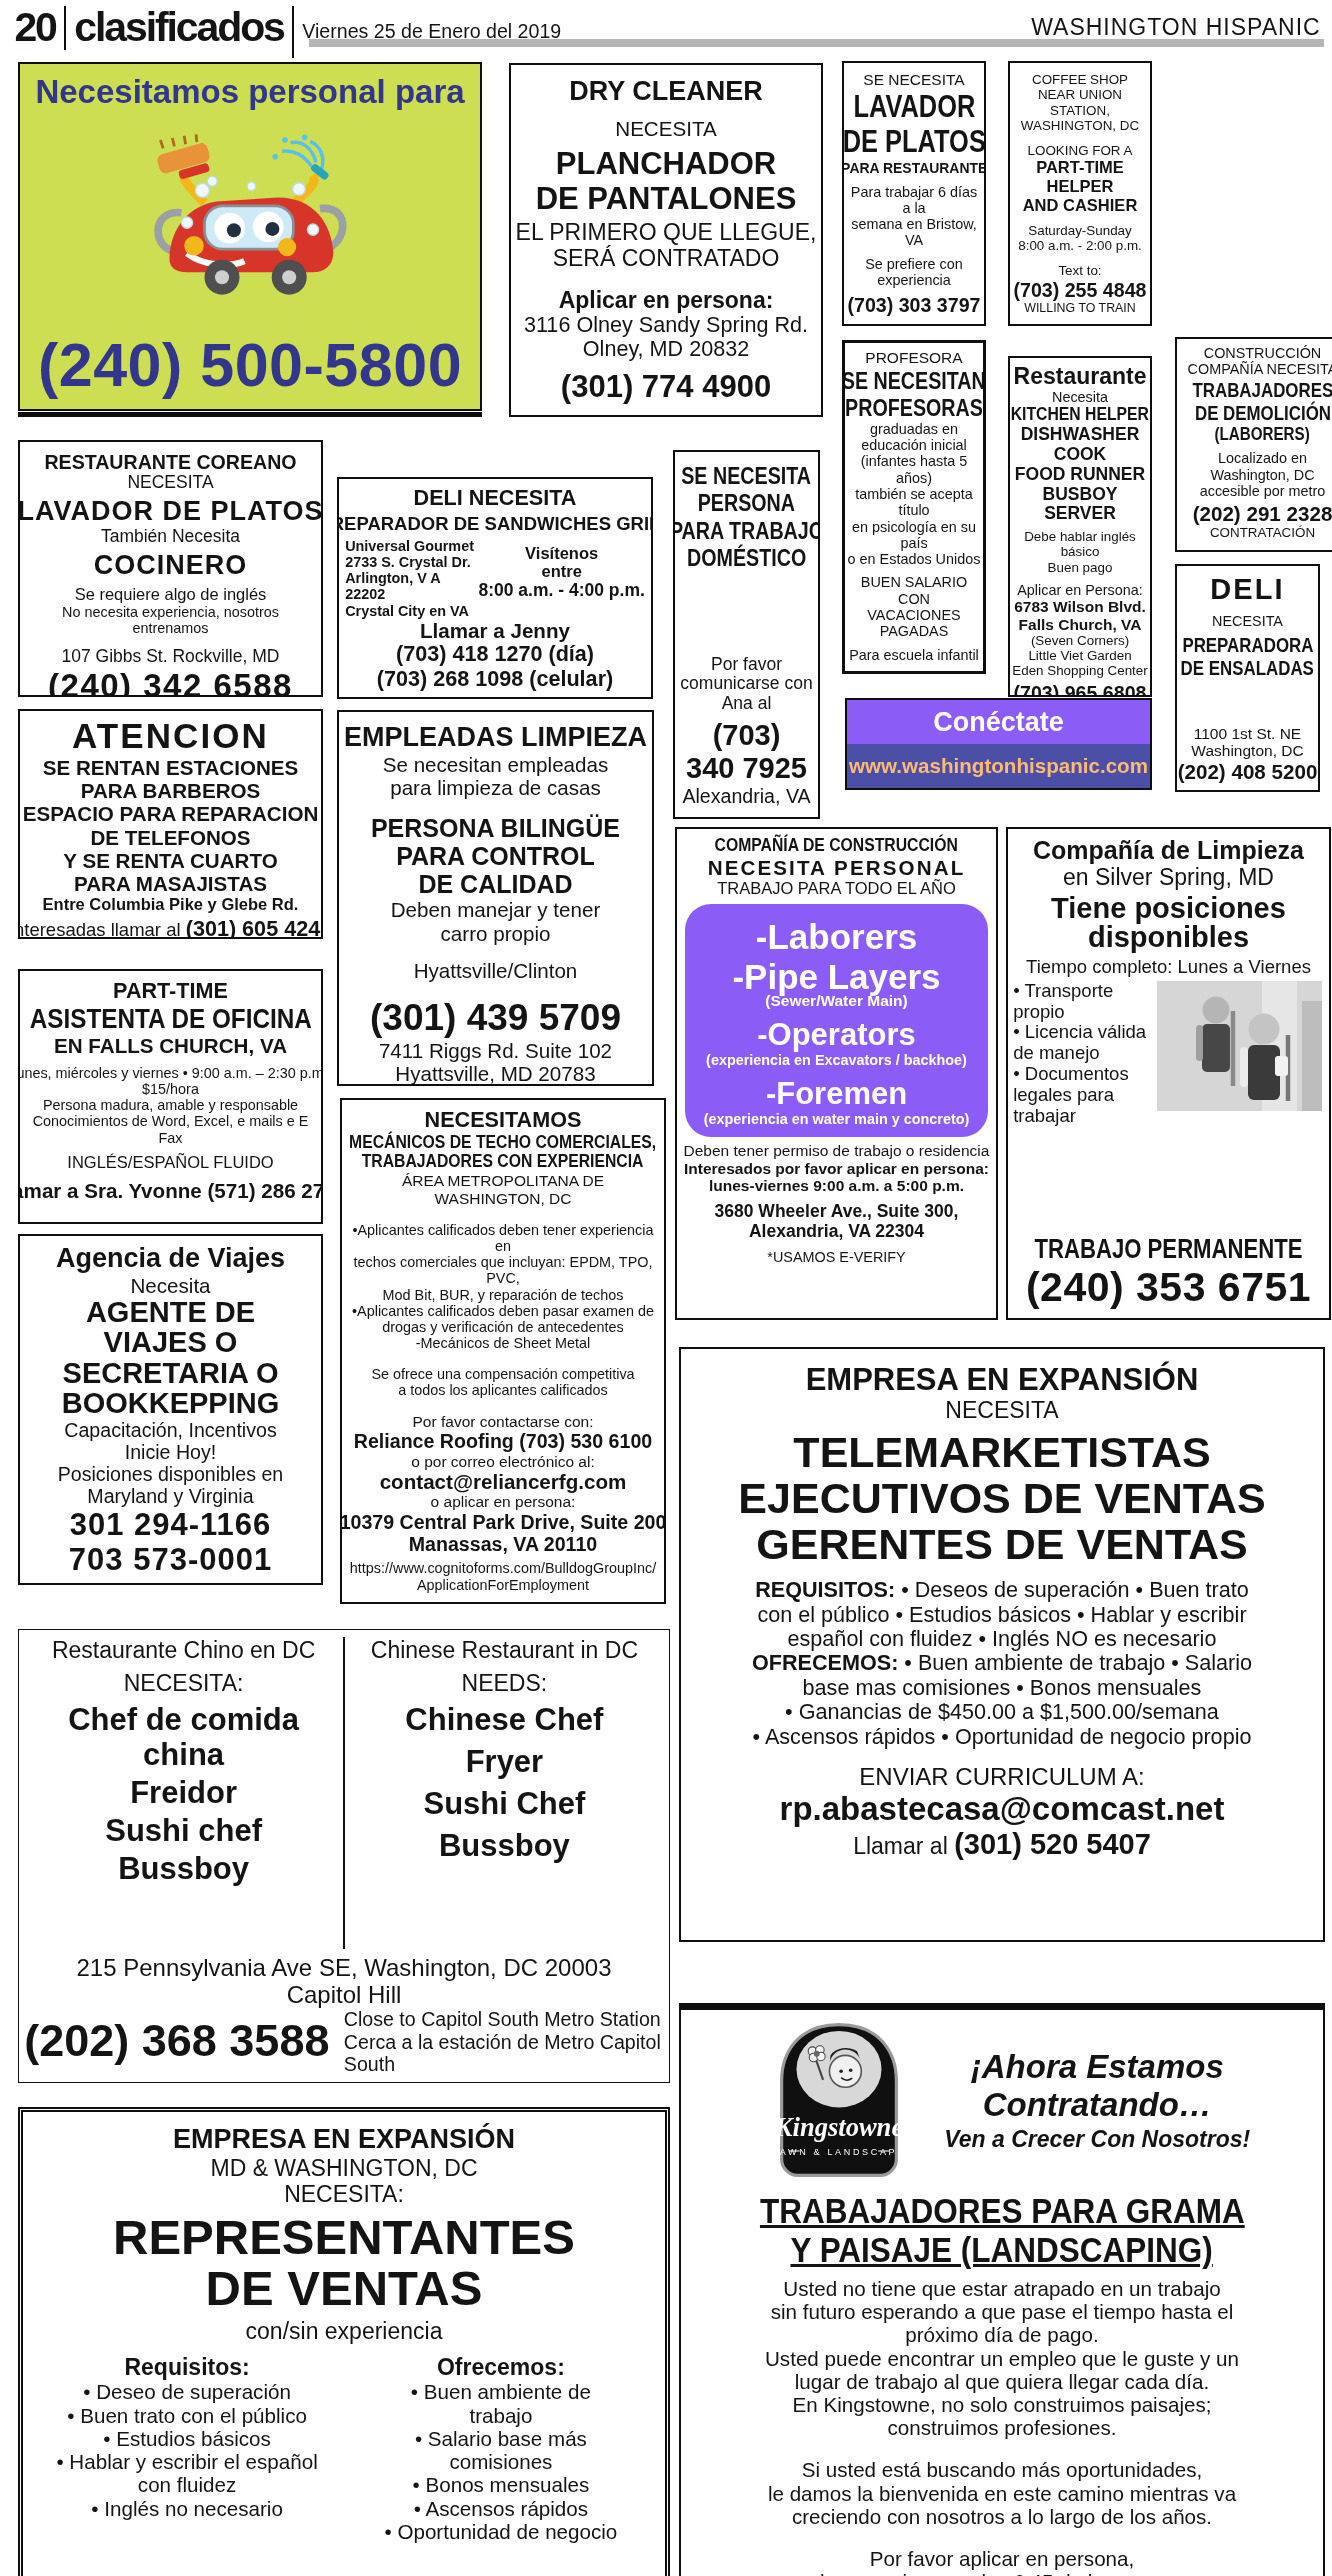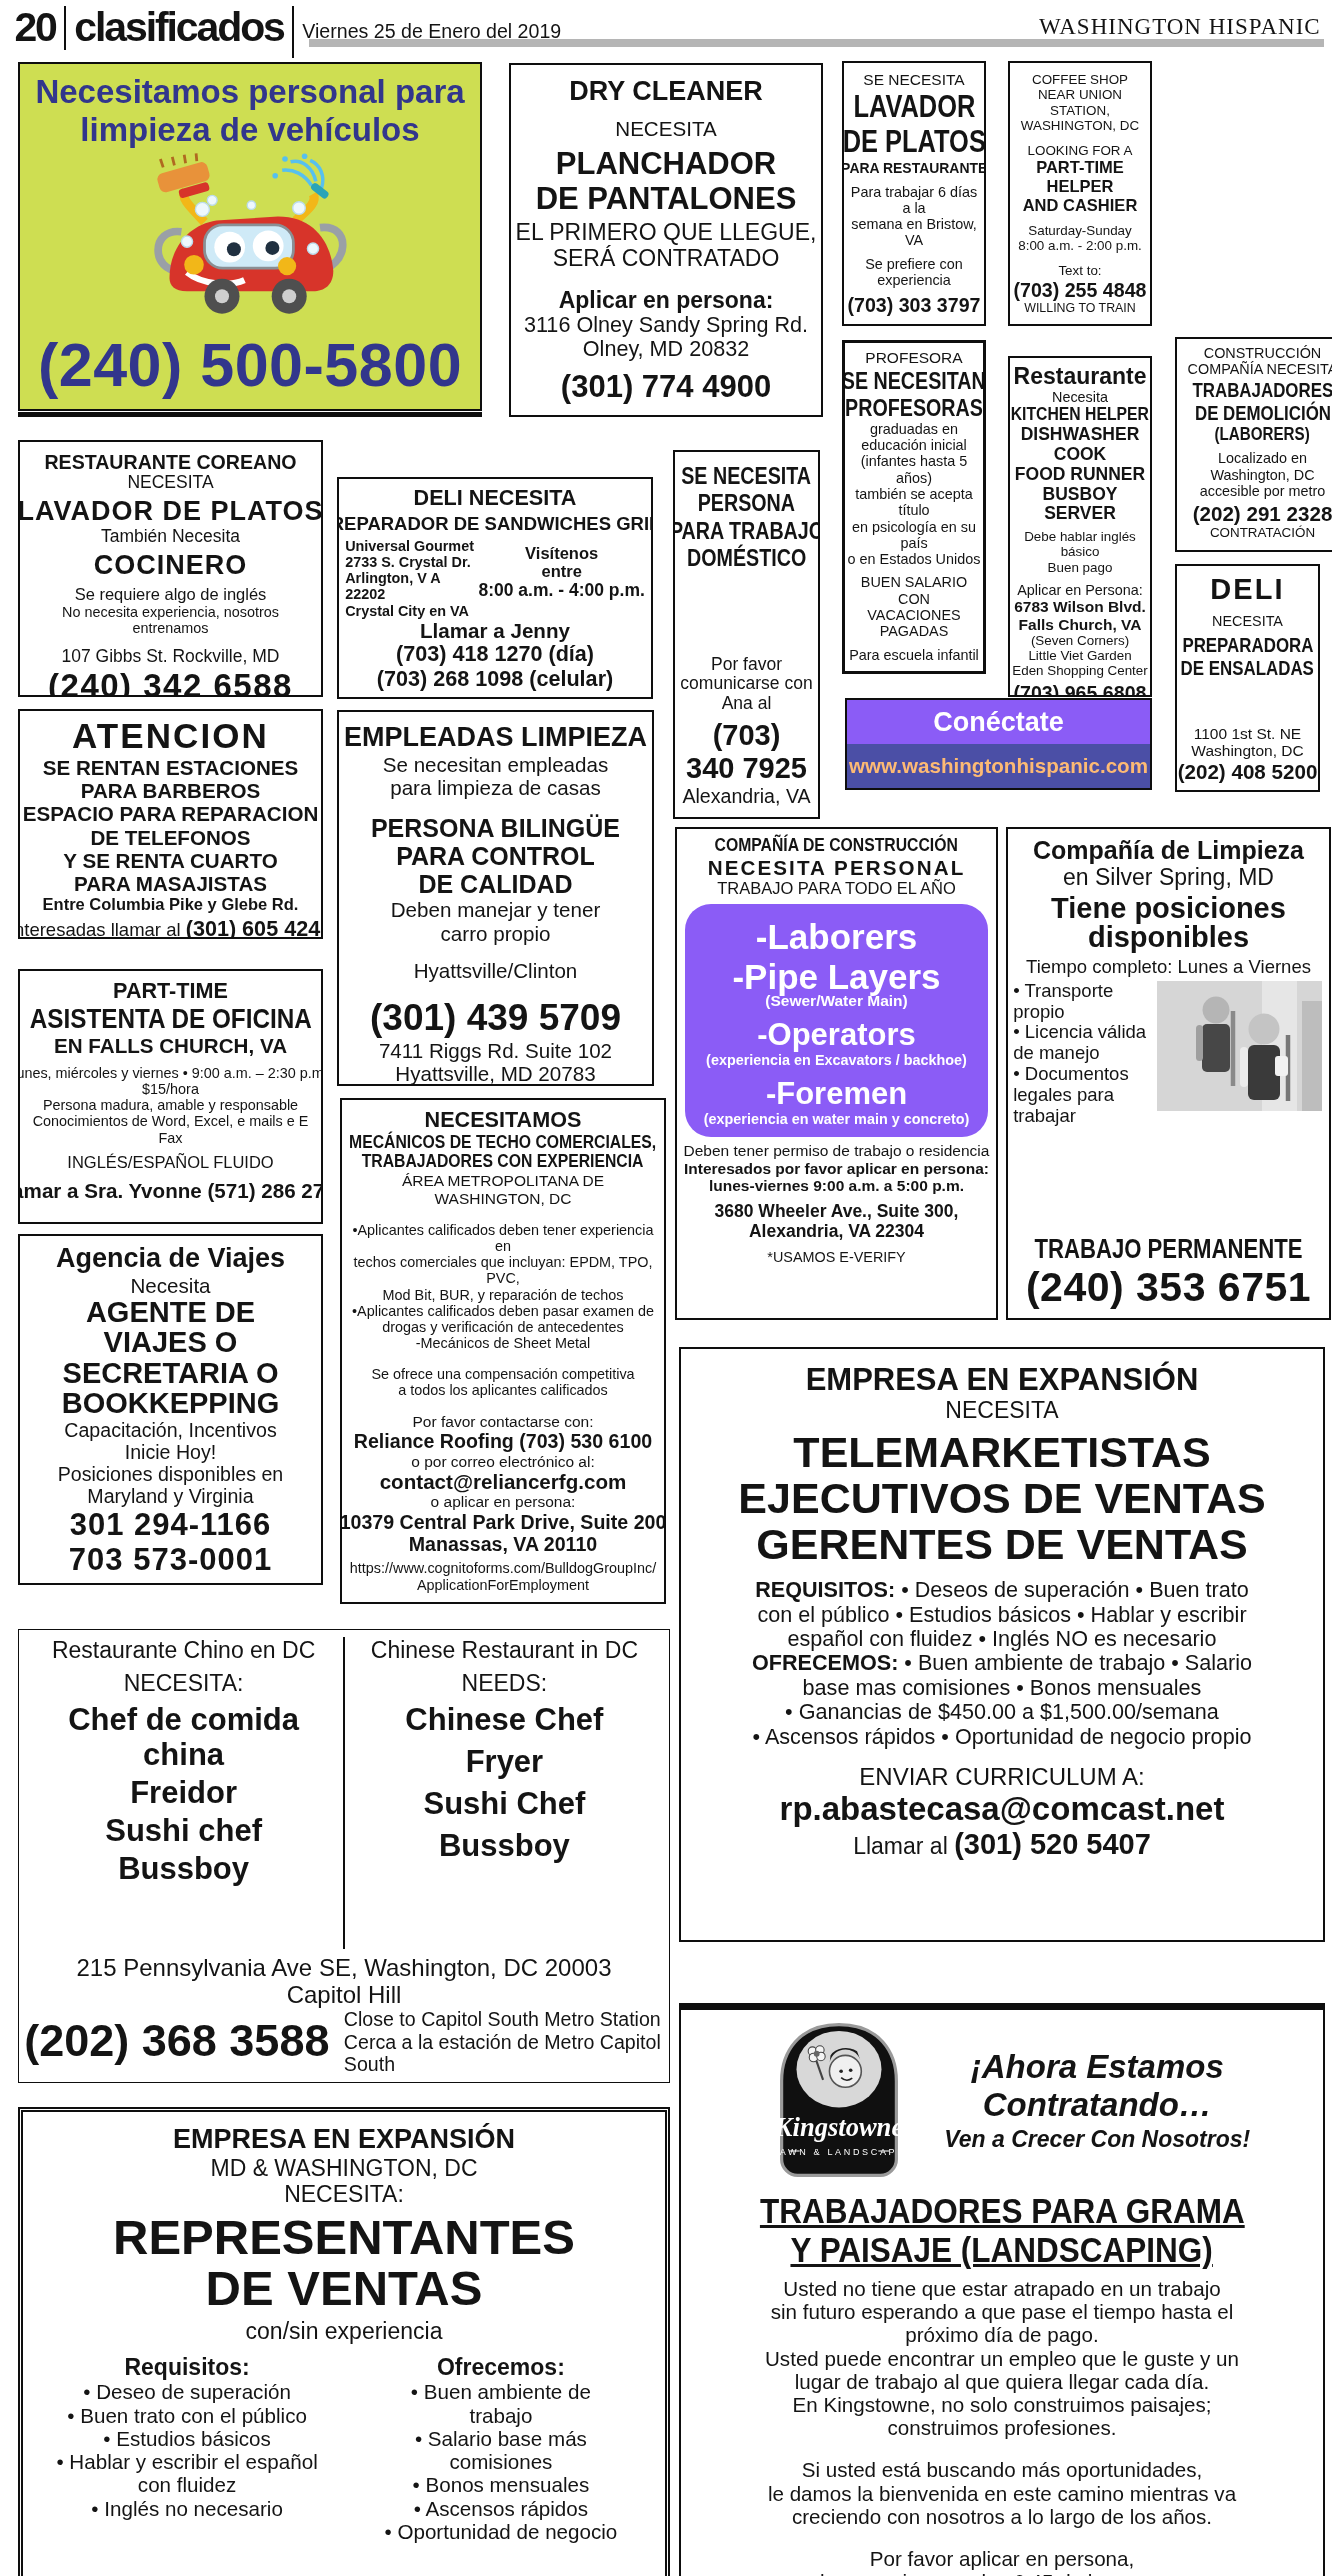--- a/index.html
+++ b/index.html
@@ -14,21 +14,21 @@
   .nw{white-space:nowrap}.s24{font-size:12.4px}.s26{font-size:13.4px}.s28{font-size:14.4px}.s30{font-size:15.5px}
   .s32{font-size:16.5px}.s34{font-size:17.5px}.s36{font-size:18.5px}.s38{font-size:19.6px}.s40{font-size:20.6px}
   .s42{font-size:21.6px}.s44{font-size:23px}.s46{font-size:24px}.s48{font-size:25px}.s52{font-size:27px}
   .s56{font-size:29px}.s60{font-size:31px}.s64{font-size:33px}.s68{font-size:35px}.s72{font-size:37px}
   .s80{font-size:41px}.s84{font-size:43px}.s88{font-size:45px}.s96{font-size:49px}.s118{font-size:61px}
   .m6{margin-top:3.1px}.m10{margin-top:5.2px}.m14{margin-top:7.2px}.m20{margin-top:10.3px}
   .m28{margin-top:14.4px}.m36{margin-top:18.5px}
   .grow{flex:1 1 auto}
   .row{display:flex;width:100%}
   .bar{position:absolute;background:#0e0e0e}
-  .serif{font-family:Liberation Serif, serif}
+  .serif{font-family:Liberation Sans, sans-serif}
   .blue{color:#32368c}
   .jobsbox{background:#8b5cf6;border-radius:26px;color:#fff;width:98%;padding:13.4px 3.1px 10.3px;margin-top:6.2px;box-sizing:border-box}
   .header-strip{position:absolute;left:309px;top:39px;width:1015px;height:8.2px;background:#b5b5b5}
   .vbar{width:2.1px;background:#0e0e0e;align-self:stretch}
 </style>
 </head>
 <body>
 
 <div class="page">
 
@@ -38,21 +38,20 @@
     <div class="s80 b nw" style="letter-spacing:-2.1px">clasificados</div>
     <div class="vbar" style="height:52px"></div>
     <div class="s38 nw" style="padding-bottom:8.2px">Viernes 25 de Enero del 2019</div>
   </div>
   <div class="abs serif s44 nw" style="right:11.3px;top:14.4px;letter-spacing:1px">WASHINGTON HISPANIC</div>
   <div class="header-strip"></div>
 
   <div class="ad" style="left:18px;top:62px;width:464px;height:349px;background:#cede52;justify-content:space-between;padding:9.3px 5.2px">
     <div>
       <div class="s64 b blue">Necesitamos personal para</div>
-      <div class="s64 b blue">limpieza de vehículos</div>
     </div>
     <svg viewBox="0 -20 320 250" width="242" height="175">
       <path d="M60 150 C 18 150 18 88 62 94" fill="none" stroke="#9aa0a6" stroke-width="11"></path>
       <path d="M255 150 C 302 145 306 82 260 88" fill="none" stroke="#9aa0a6" stroke-width="11"></path>
       <path d="M95 80 C 72 56 60 44 68 36" stroke="#f2b718" stroke-width="13" fill="none"></path>
       <path d="M225 78 C 246 60 256 50 250 40" stroke="#f2b718" stroke-width="13" fill="none"></path>
       <rect x="28" y="2" width="74" height="28" rx="9" fill="#e8923a" transform="rotate(-16 65 16)"></rect>
       <g stroke="#b06a20" stroke-width="4">
         <line x1="36" y1="2" x2="32" y2="-10"></line>
           <line x1="52" y1="-1" x2="49" y2="-13"></line>

